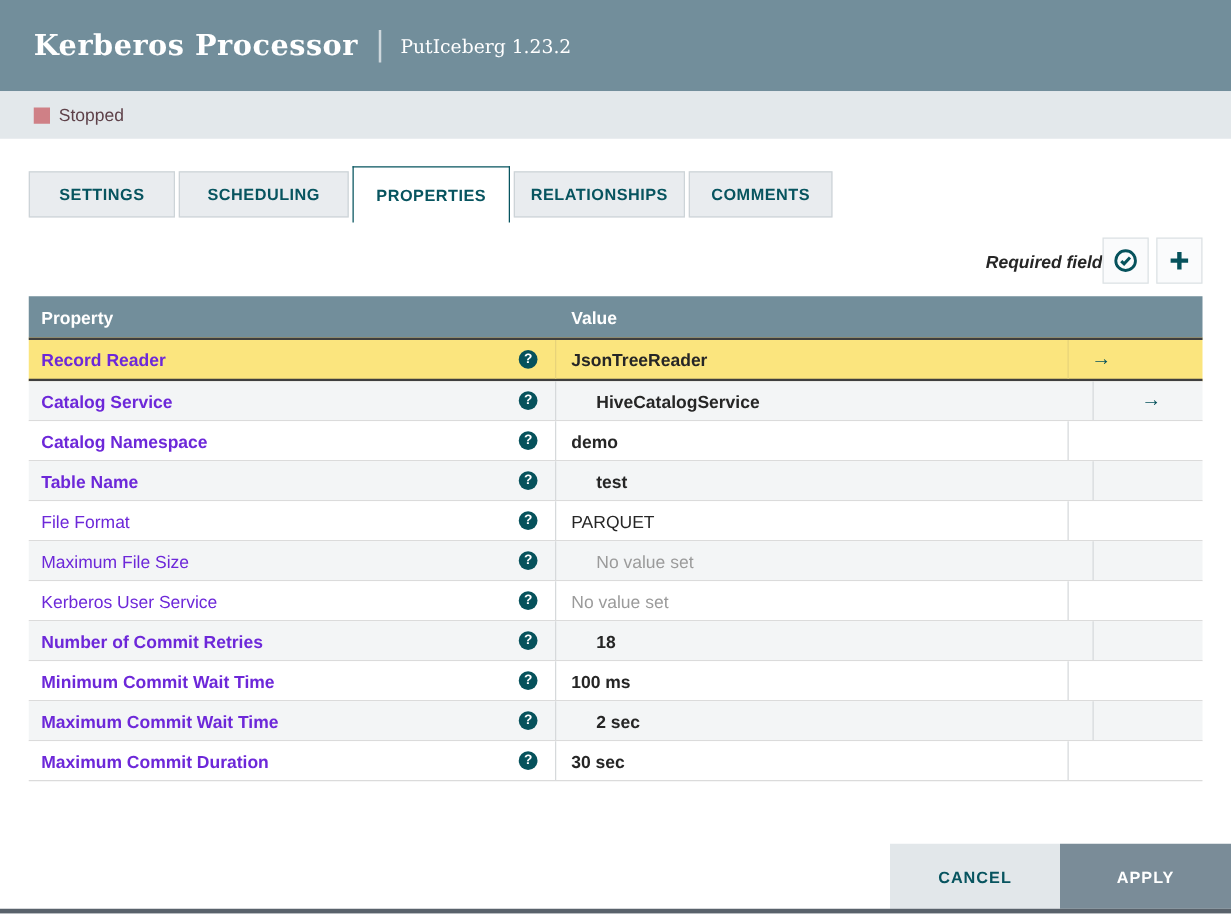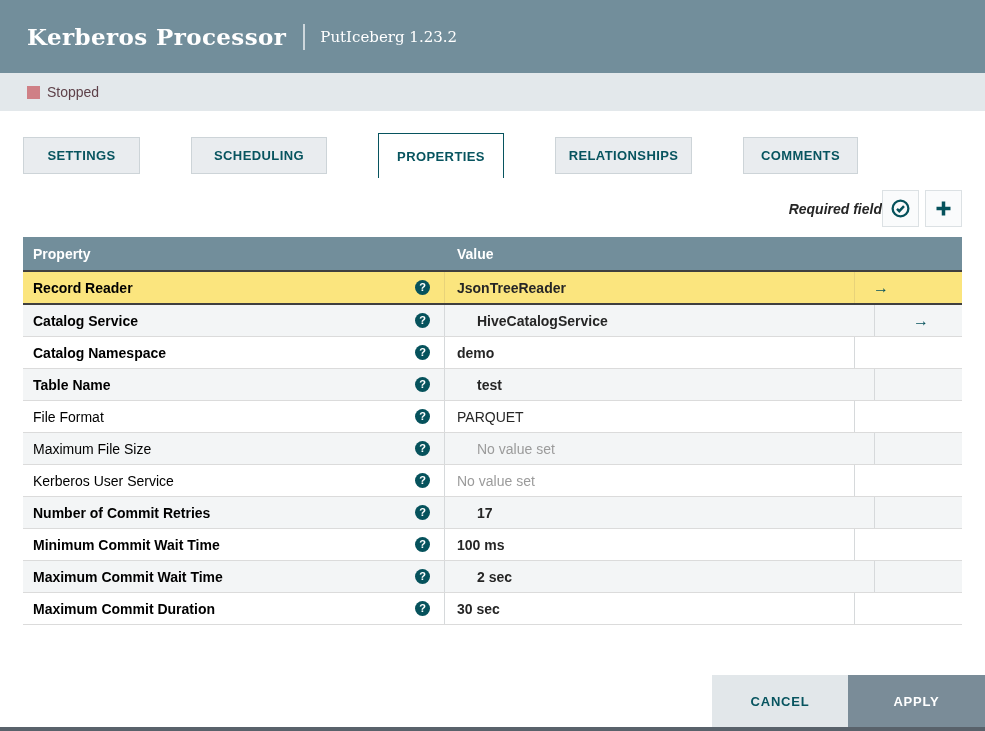--- a/index.html
+++ b/index.html
@@ -14,21 +14,21 @@
 
   
   .status-bar{height:38px;background:#E3E8EB;display:flex;align-items:center;padding-left:27px;box-sizing:border-box;}
   .status-square{width:13px;height:13px;background:#CF8086;margin-right:7px;}
   .status-label{font-size:14px;font-weight:normal;color:#5E4149;}
 
   
   .content{padding:0 23px;}
 
   
-  .tabs{margin-top:22px;display:flex;align-items:flex-start;height:45px;gap:48px;}
+  .tabs{margin-top:22px;display:flex;align-items:flex-start;height:45px;}
   .tab{box-sizing:border-box;height:37px;margin-top:4px;margin-right:3px;background:#E9ECEF;
        border:1px solid #CDD4D8;display:flex;align-items:center;justify-content:center;
        font-size:13px;font-weight:bold;color:#07545F;letter-spacing:.4px;cursor:pointer;}
   .tab.active{height:45px;margin-top:0;background:#fff;border:1px solid #07545F;border-bottom:none;}
 
   
   .toolbar{margin-top:12px;height:37px;display:flex;justify-content:flex-end;align-items:center;font-style:italic;}
   .required-label{font-size:14px;font-weight:bold;color:#262626;padding-left:10px;}
   .toolbar-buttons{display:flex;gap:6px;}
   .icon-btn{width:37px;height:37px;background:#FAFBFC;border:1px solid #DCE1E4;box-sizing:border-box;
@@ -42,21 +42,21 @@
   .th-arrow{flex:1;}
 
   .prow{display:flex;align-items:stretch;height:31px;border-bottom:1px solid #DBDBDB;background:#fff;cursor:pointer;}
   .prow.alt{background:#F3F5F6;gap:20px;}
   .prow.selected{background:#FBE57E;border-top:2px solid #3F3F3F;border-bottom:2px solid #3F3F3F;}
   .cell{display:flex;align-items:center;box-sizing:border-box;}
   .cell-prop{width:422px;justify-content:space-between;padding:0 14px 0 10px;border-right:1px solid #D6D9DB;}
   .cell-val{width:410px;padding-left:12px;border-right:1px solid #D6D9DB;color:#262626;}
   .cell-arrow{flex:1;padding-left:18px;}
   .prow.selected .cell-prop,.prow.selected .cell-val{border-right-color:#E8D37A;}
-  .pname{color:#000000;}
+  .pname{color:#6d28d9;}
   .pname.req{font-weight:bold;}
   .pval.bold{font-weight:bold;}
   .pval.unset{color:#9B9B9B;}
   .help-icon{width:15px;height:15px;border-radius:50%;background:#06525C;color:#fff;font-size:11px;
              font-weight:bold;display:flex;align-items:center;justify-content:center;flex:none;line-height:1;}
   .arrow-icon{color:#06525C;font-size:16px;font-weight:bold;}
 
   
   .footer{position:absolute;right:0;bottom:4px;display:flex;}
   .btn{height:52px;border:none;font-size:13px;font-weight:bold;letter-spacing:.8px;cursor:pointer;
@@ -193,21 +193,21 @@
               <span class="pval unset">No value set</span>
             </div>
             <div class="cell cell-arrow"></div>
           </div>
           <div class="prow alt">
             <div class="cell cell-prop">
               <span class="pname req">Number of Commit Retries</span>
               <span class="help-icon">?</span>
             </div>
             <div class="cell cell-val">
-              <span class="pval bold">17</span>
+              <span class="pval bold">18</span>
             </div>
             <div class="cell cell-arrow"></div>
           </div>
           <div class="prow">
             <div class="cell cell-prop">
               <span class="pname req">Minimum Commit Wait Time</span>
               <span class="help-icon">?</span>
             </div>
             <div class="cell cell-val">
               <span class="pval bold">100 ms</span>

